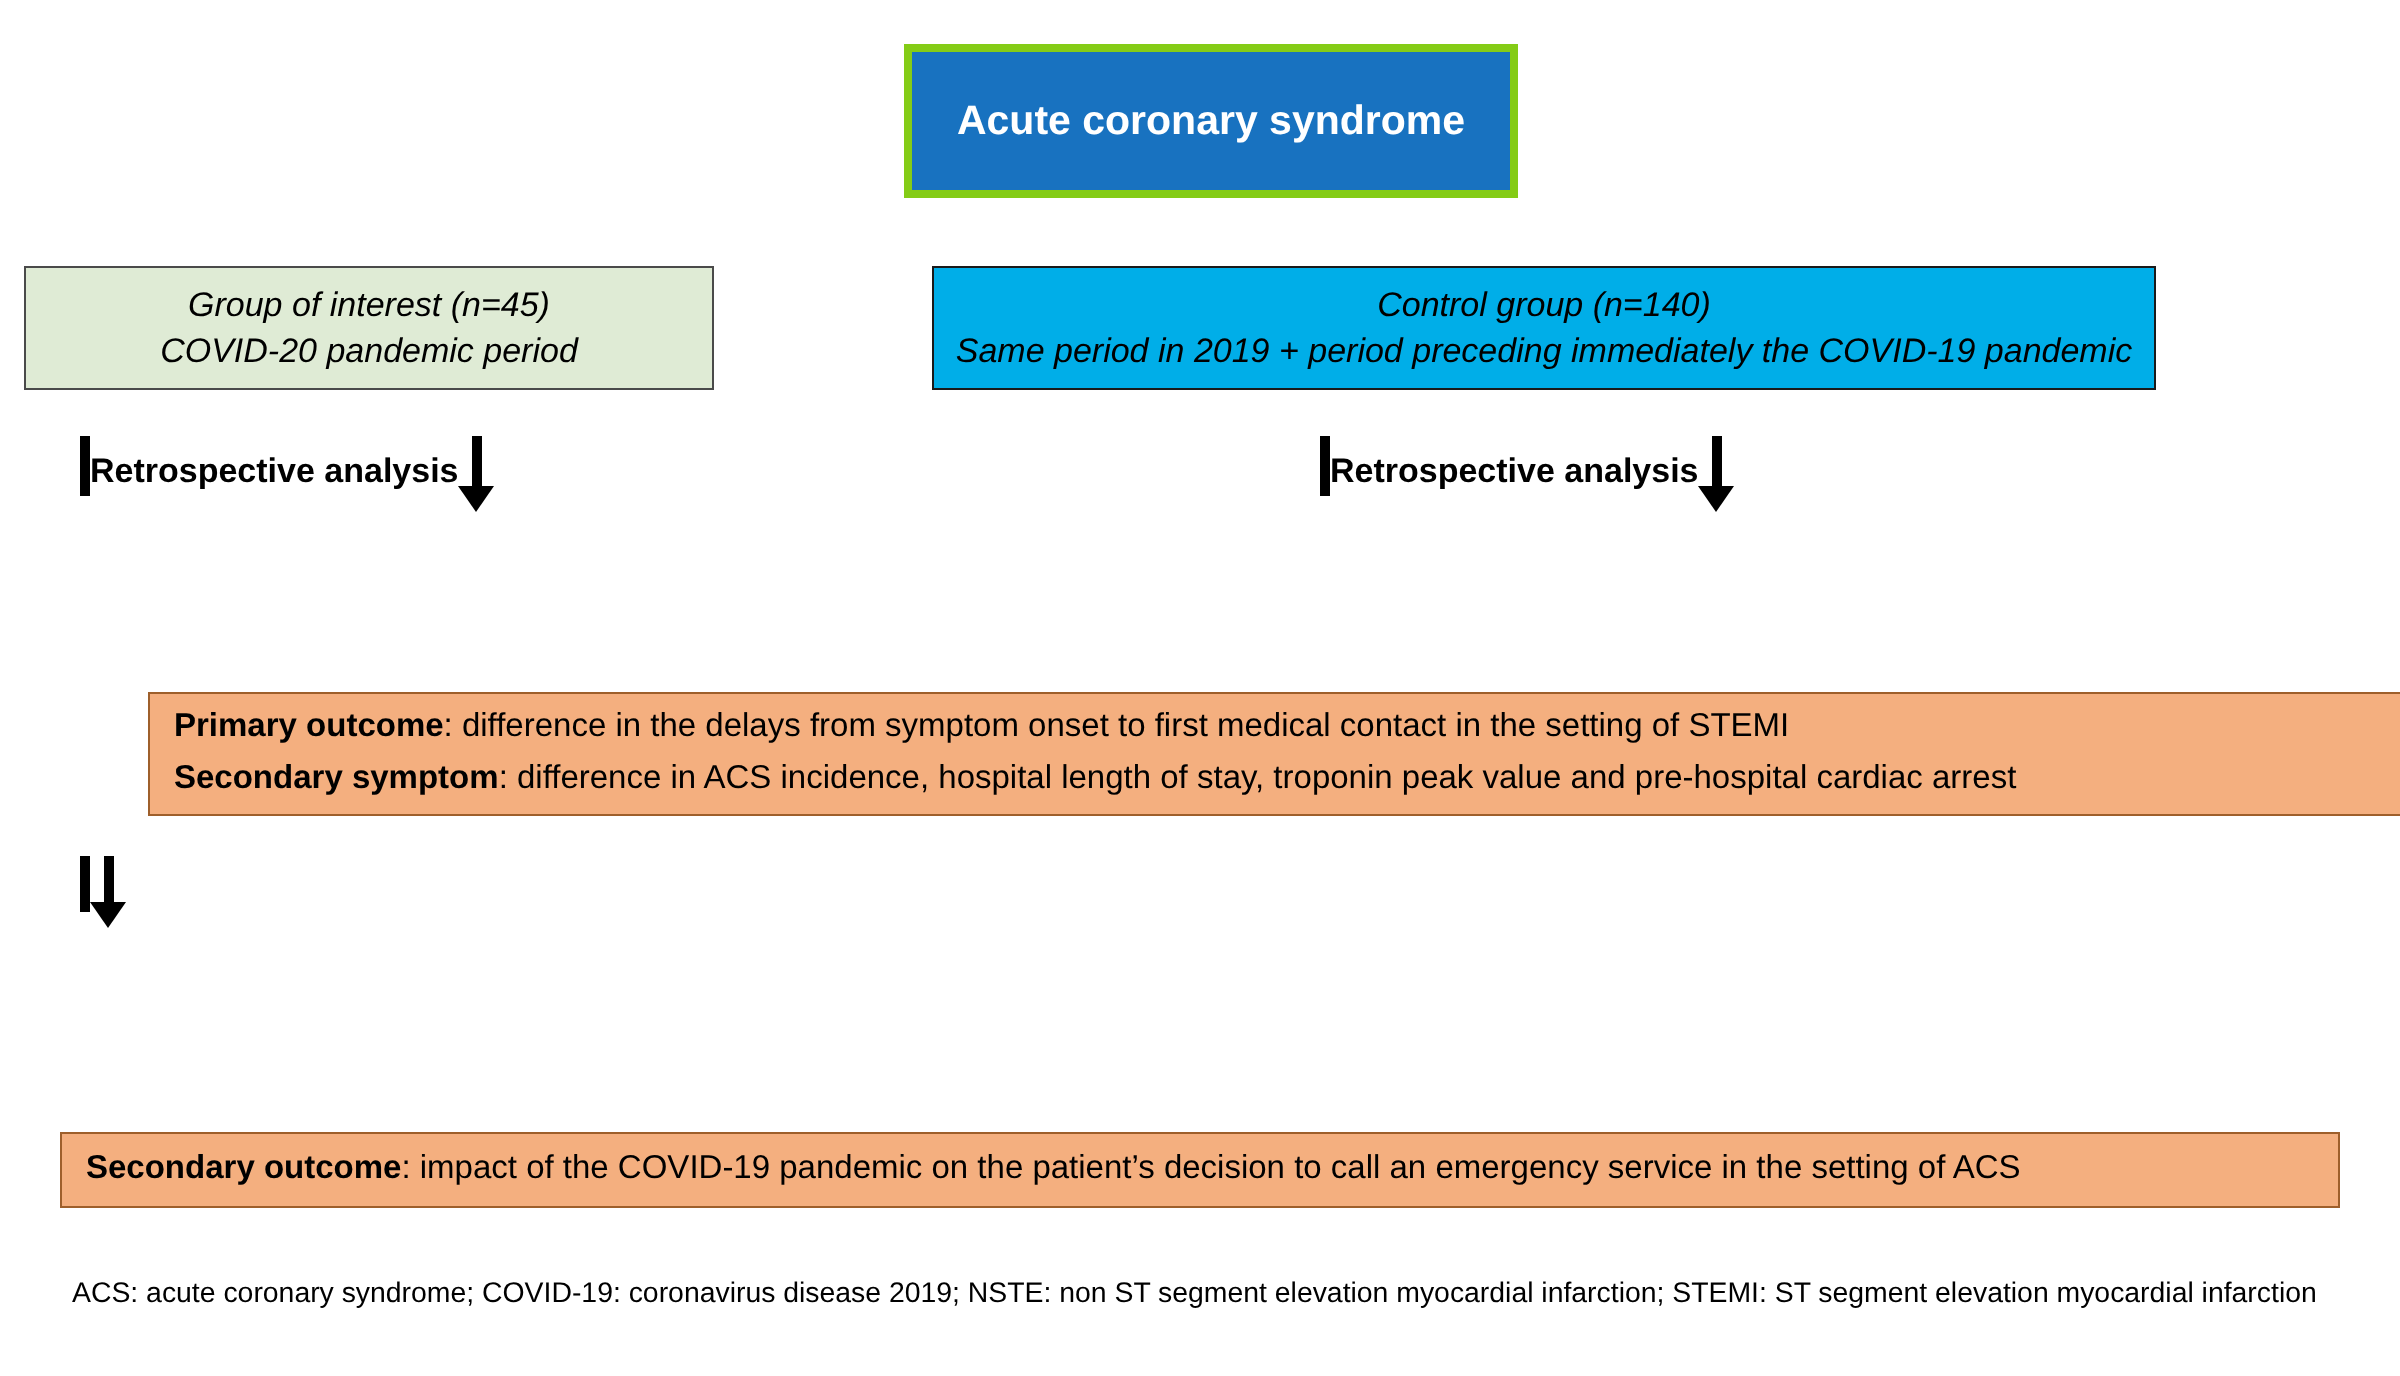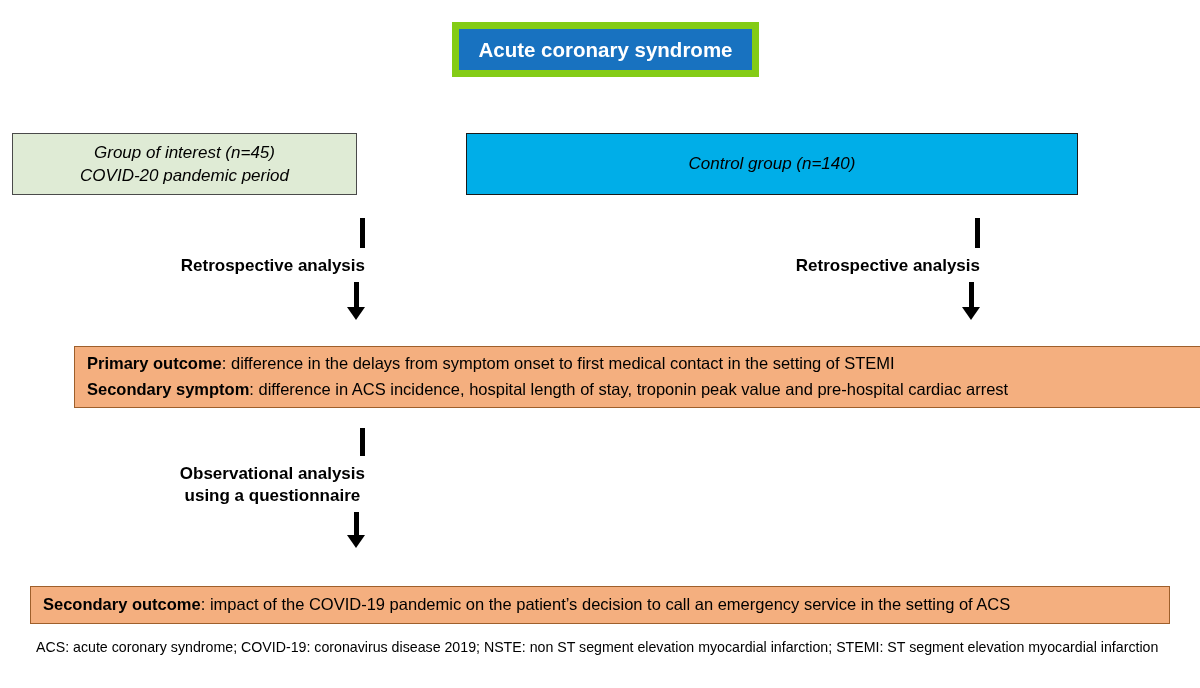--- a/index.html
+++ b/index.html
@@ -24,23 +24,23 @@
     align-items: center;
     justify-content: center;
     text-align: center;
   }
 
   
   #header-box {
     left: 452px;
     top: 22px;
     width: 307px;
-    height: 55px;
+    height: 77px;
     background: #1872C0;
-    border: 7px solid #84cc16;
+    border: 4px solid #84cc16;
     color: #ffffff;
     font-weight: bold;
     font-size: 20.5px;
     line-height: 1.32;
   }
   #header-box .line { white-space: nowrap; }
 
   
   #group-of-interest-box {
     left: 12px;
@@ -86,30 +86,28 @@
     top: 346px;
     width: 1140px;
     height: 62px;
     margin-left: 44px;
   }
   #secondary-outcome-box {
     left: 30px;
     top: 566px;
     width: 1140px;
     height: 38px;
-    margin-top: 20px;
   }
   .outcome-box .bold { font-weight: bold; }
 
   
   .connector {
     position: absolute;
     display: flex;
-    flex-direction: column;
-    align-items: flex-end;
+    align-items: flex-start;
   }
   .stem-top {
     width: 5px;
     background: #000000;
   }
   .arrow-wrap {
     display: flex;
     flex-direction: column;
     align-items: center;
   }
@@ -169,20 +167,21 @@
   <div class="line">Acute coronary syndrome</div>
 </div>
 
 <div class="node" id="group-of-interest-box">
   <div>Group of interest (n=45)</div>
   <div>COVID-20 pandemic period</div>
 </div>
 
 <div class="node" id="control-group-box">
   <div>Control group (n=140)</div>
+  <div>Same period in 2019 + period preceding immediately the COVID-19 pandemic</div>
 </div>
 
 <div class="connector" id="connector-left-retro">
   <div class="stem-top"></div>
   <div class="connector-label">Retrospective analysis</div>
   <div class="arrow-wrap">
     <div class="arrow-shaft"></div>
     <div class="arrow-head"></div>
   </div>
 </div>
@@ -200,24 +199,20 @@
   <div>
     <span class="bold">Primary outcome</span><span>: difference in the delays from symptom onset to first medical contact in the setting of STEMI</span>
   </div>
   <div>
     <span class="bold">Secondary symptom</span><span>: difference in ACS incidence, hospital length of stay, troponin peak value and pre-hospital cardiac arrest</span>
   </div>
 </div>
 
 <div class="connector" id="connector-observational">
   <div class="stem-top"></div>
-  <div class="connector-label">
-    <div>Observational analysis</div>
-    <div>using a questionnaire</div>
-  </div>
   <div class="arrow-wrap">
     <div class="arrow-shaft"></div>
     <div class="arrow-head"></div>
   </div>
 </div>
 
 <div class="outcome-box" id="secondary-outcome-box">
   <div>
     <span class="bold">Secondary outcome</span><span>: impact of the COVID-19 pandemic on the patient’s decision to call an emergency service in the setting of ACS</span>
   </div>

